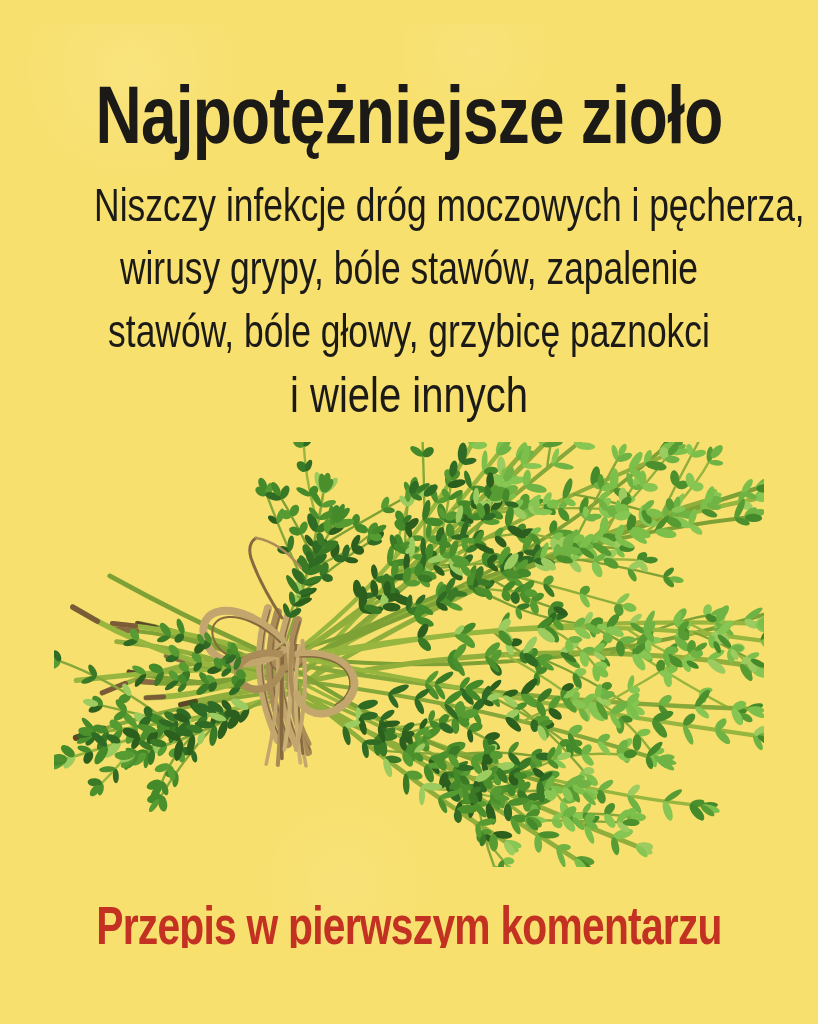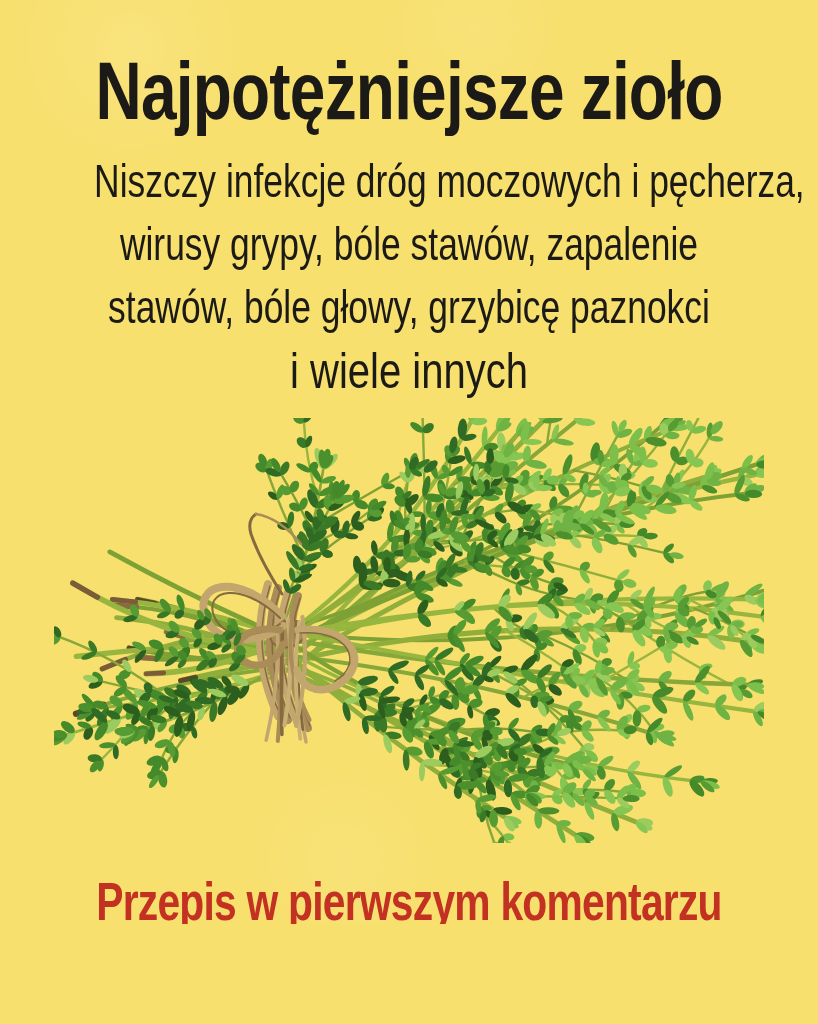--- a/index.html
+++ b/index.html
@@ -8,20 +8,21 @@
     font-family:"Liberation Sans",sans-serif;
     background:var(--bg,#f8e06e);
   }
   .poster{
     position:relative;width:818px;height:924px;overflow:hidden;
     background:
       radial-gradient(circle at 16% 5%, rgba(255,255,255,.10), rgba(255,255,255,0) 11%),
       radial-gradient(circle at 58% 3%, rgba(255,255,255,.08), rgba(255,255,255,0) 9%),
       radial-gradient(circle at 42% 93%, rgba(255,255,255,.07), rgba(255,255,255,0) 10%),
       var(--bg,#f8e06e);
+    margin-top: 24px;
   }
   .headline{
     position:absolute;top:46px;left:0;width:818px;margin:0;
     text-align:center;font-size:82px;font-weight:700;line-height:1.1;
     letter-spacing:-1px;color:var(--ink,#1b1a17);
     transform:scaleX(.78);transform-origin:50% 50%;white-space:nowrap;
   }
   .body-text{
     position:absolute;top:150px;left:0;width:818px;
     text-align:center;font-size:46px;font-weight:400;line-height:63px;

